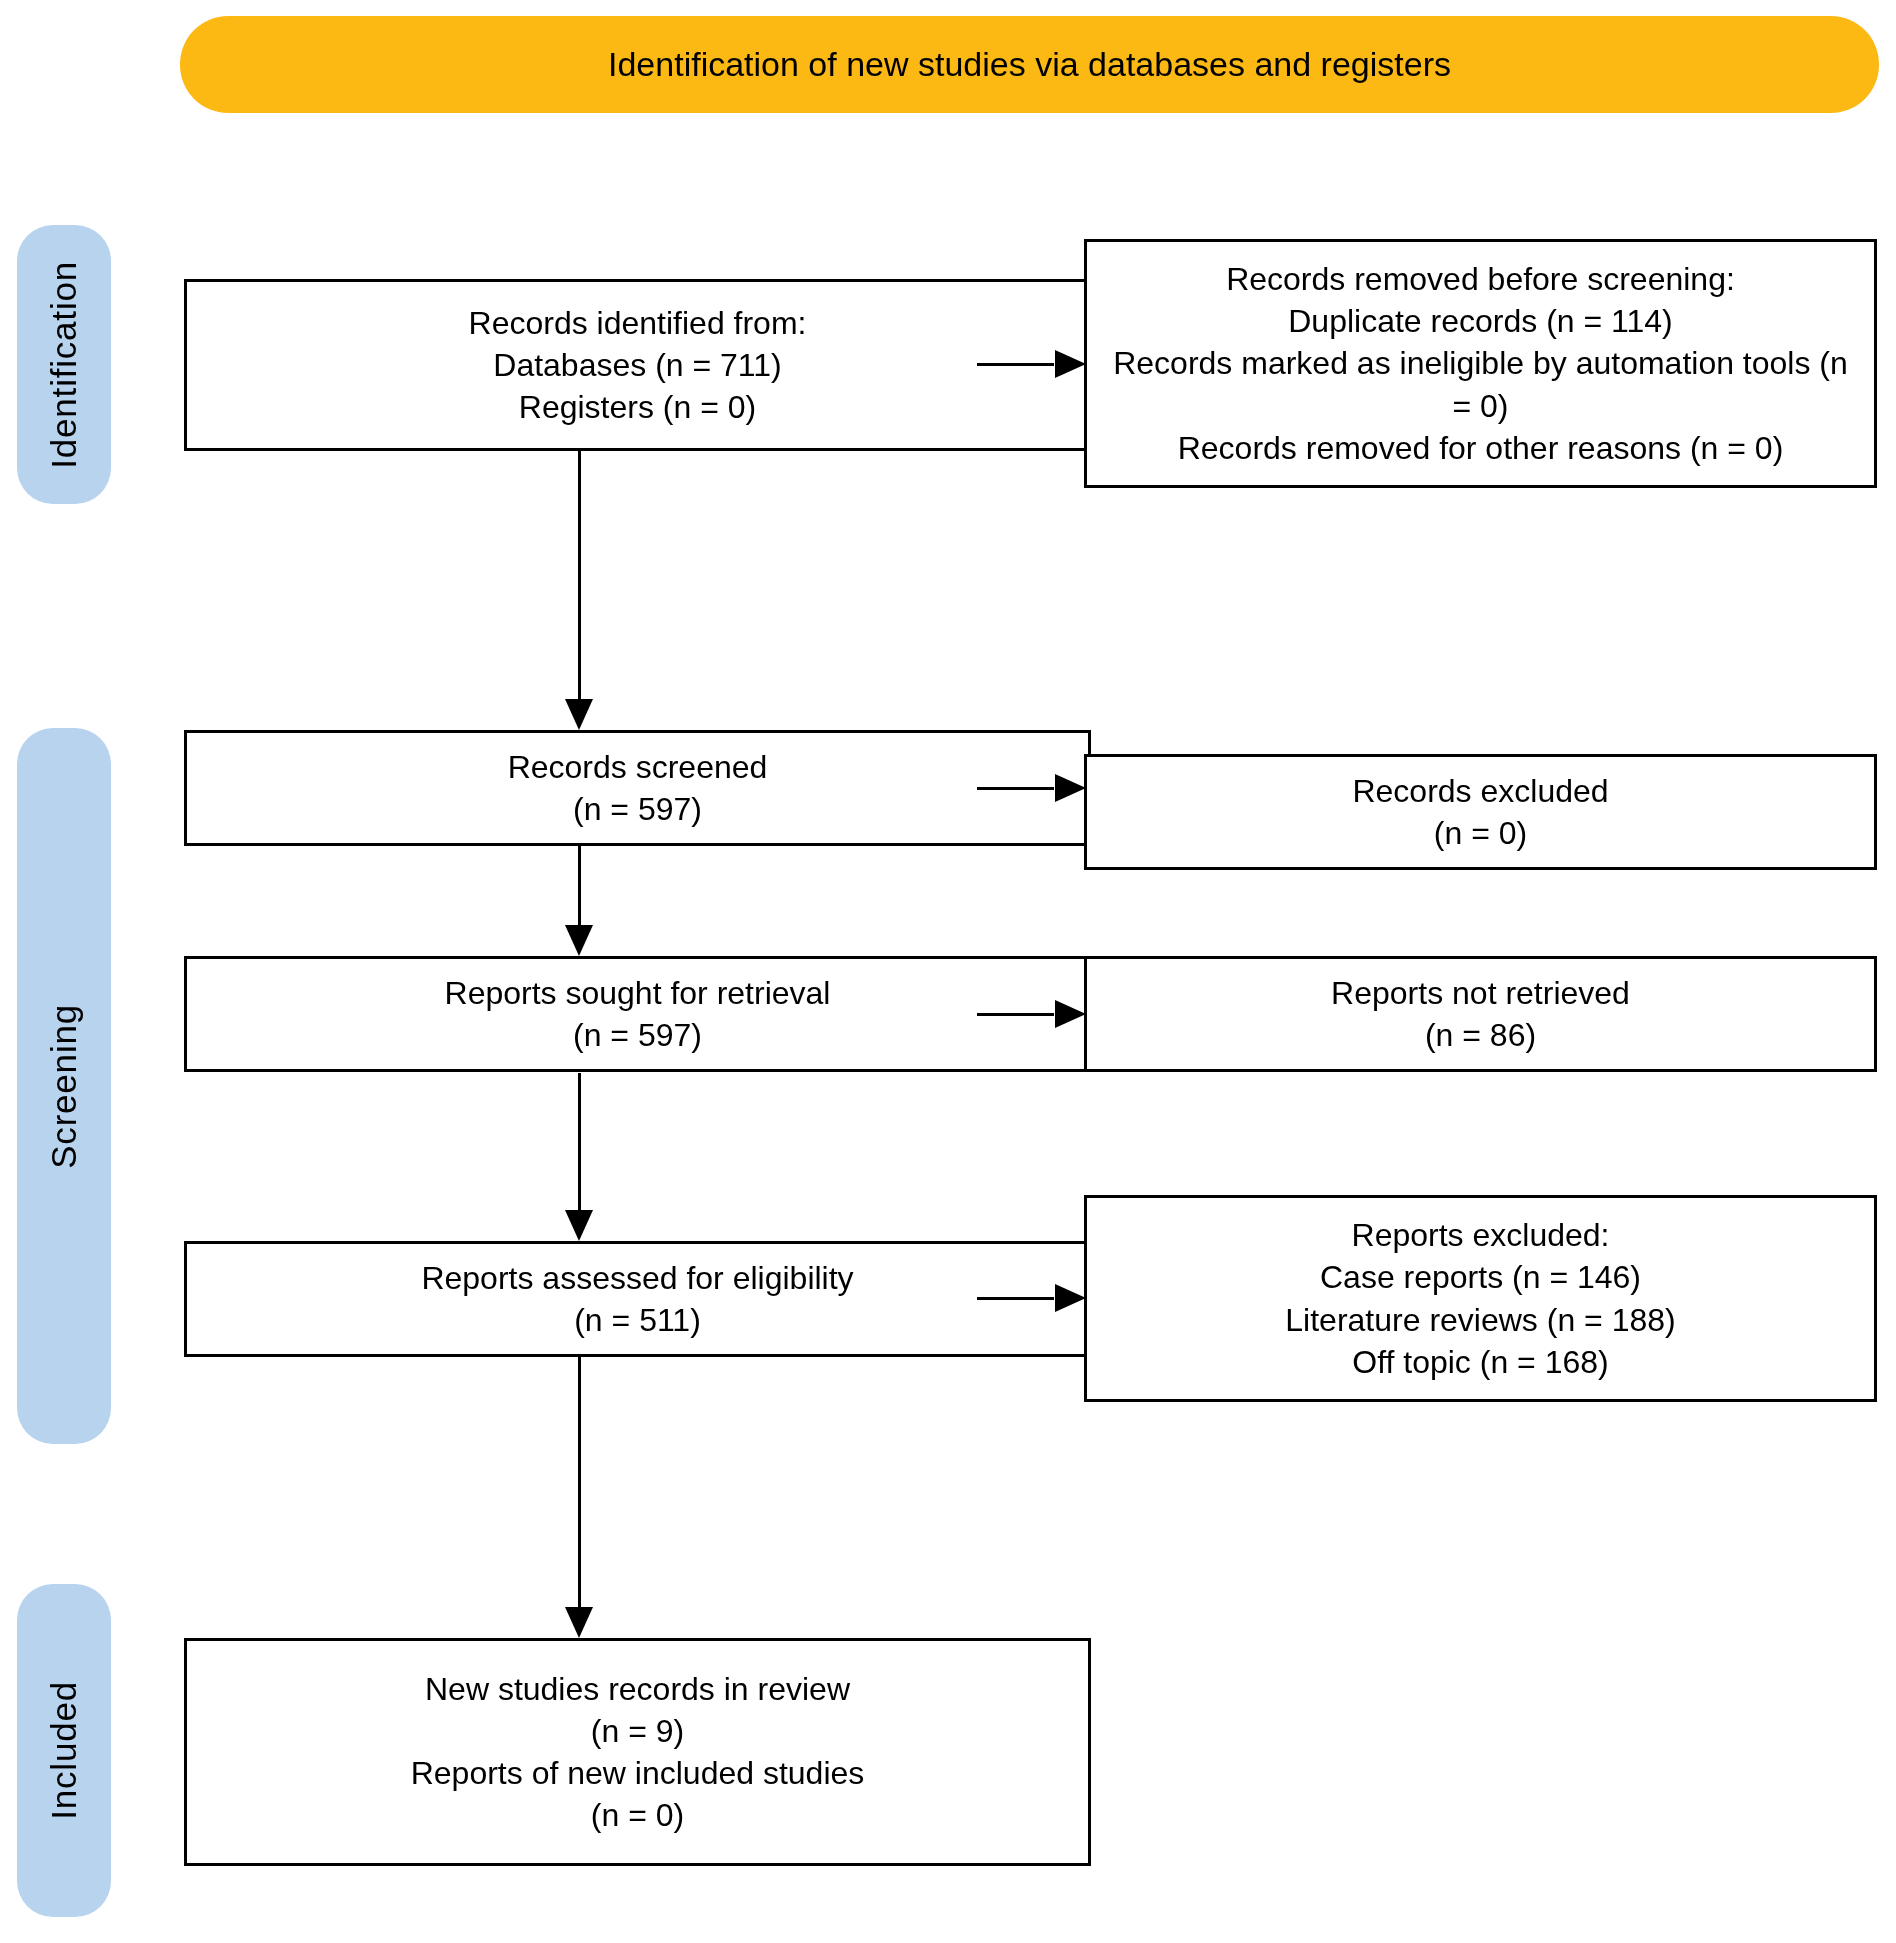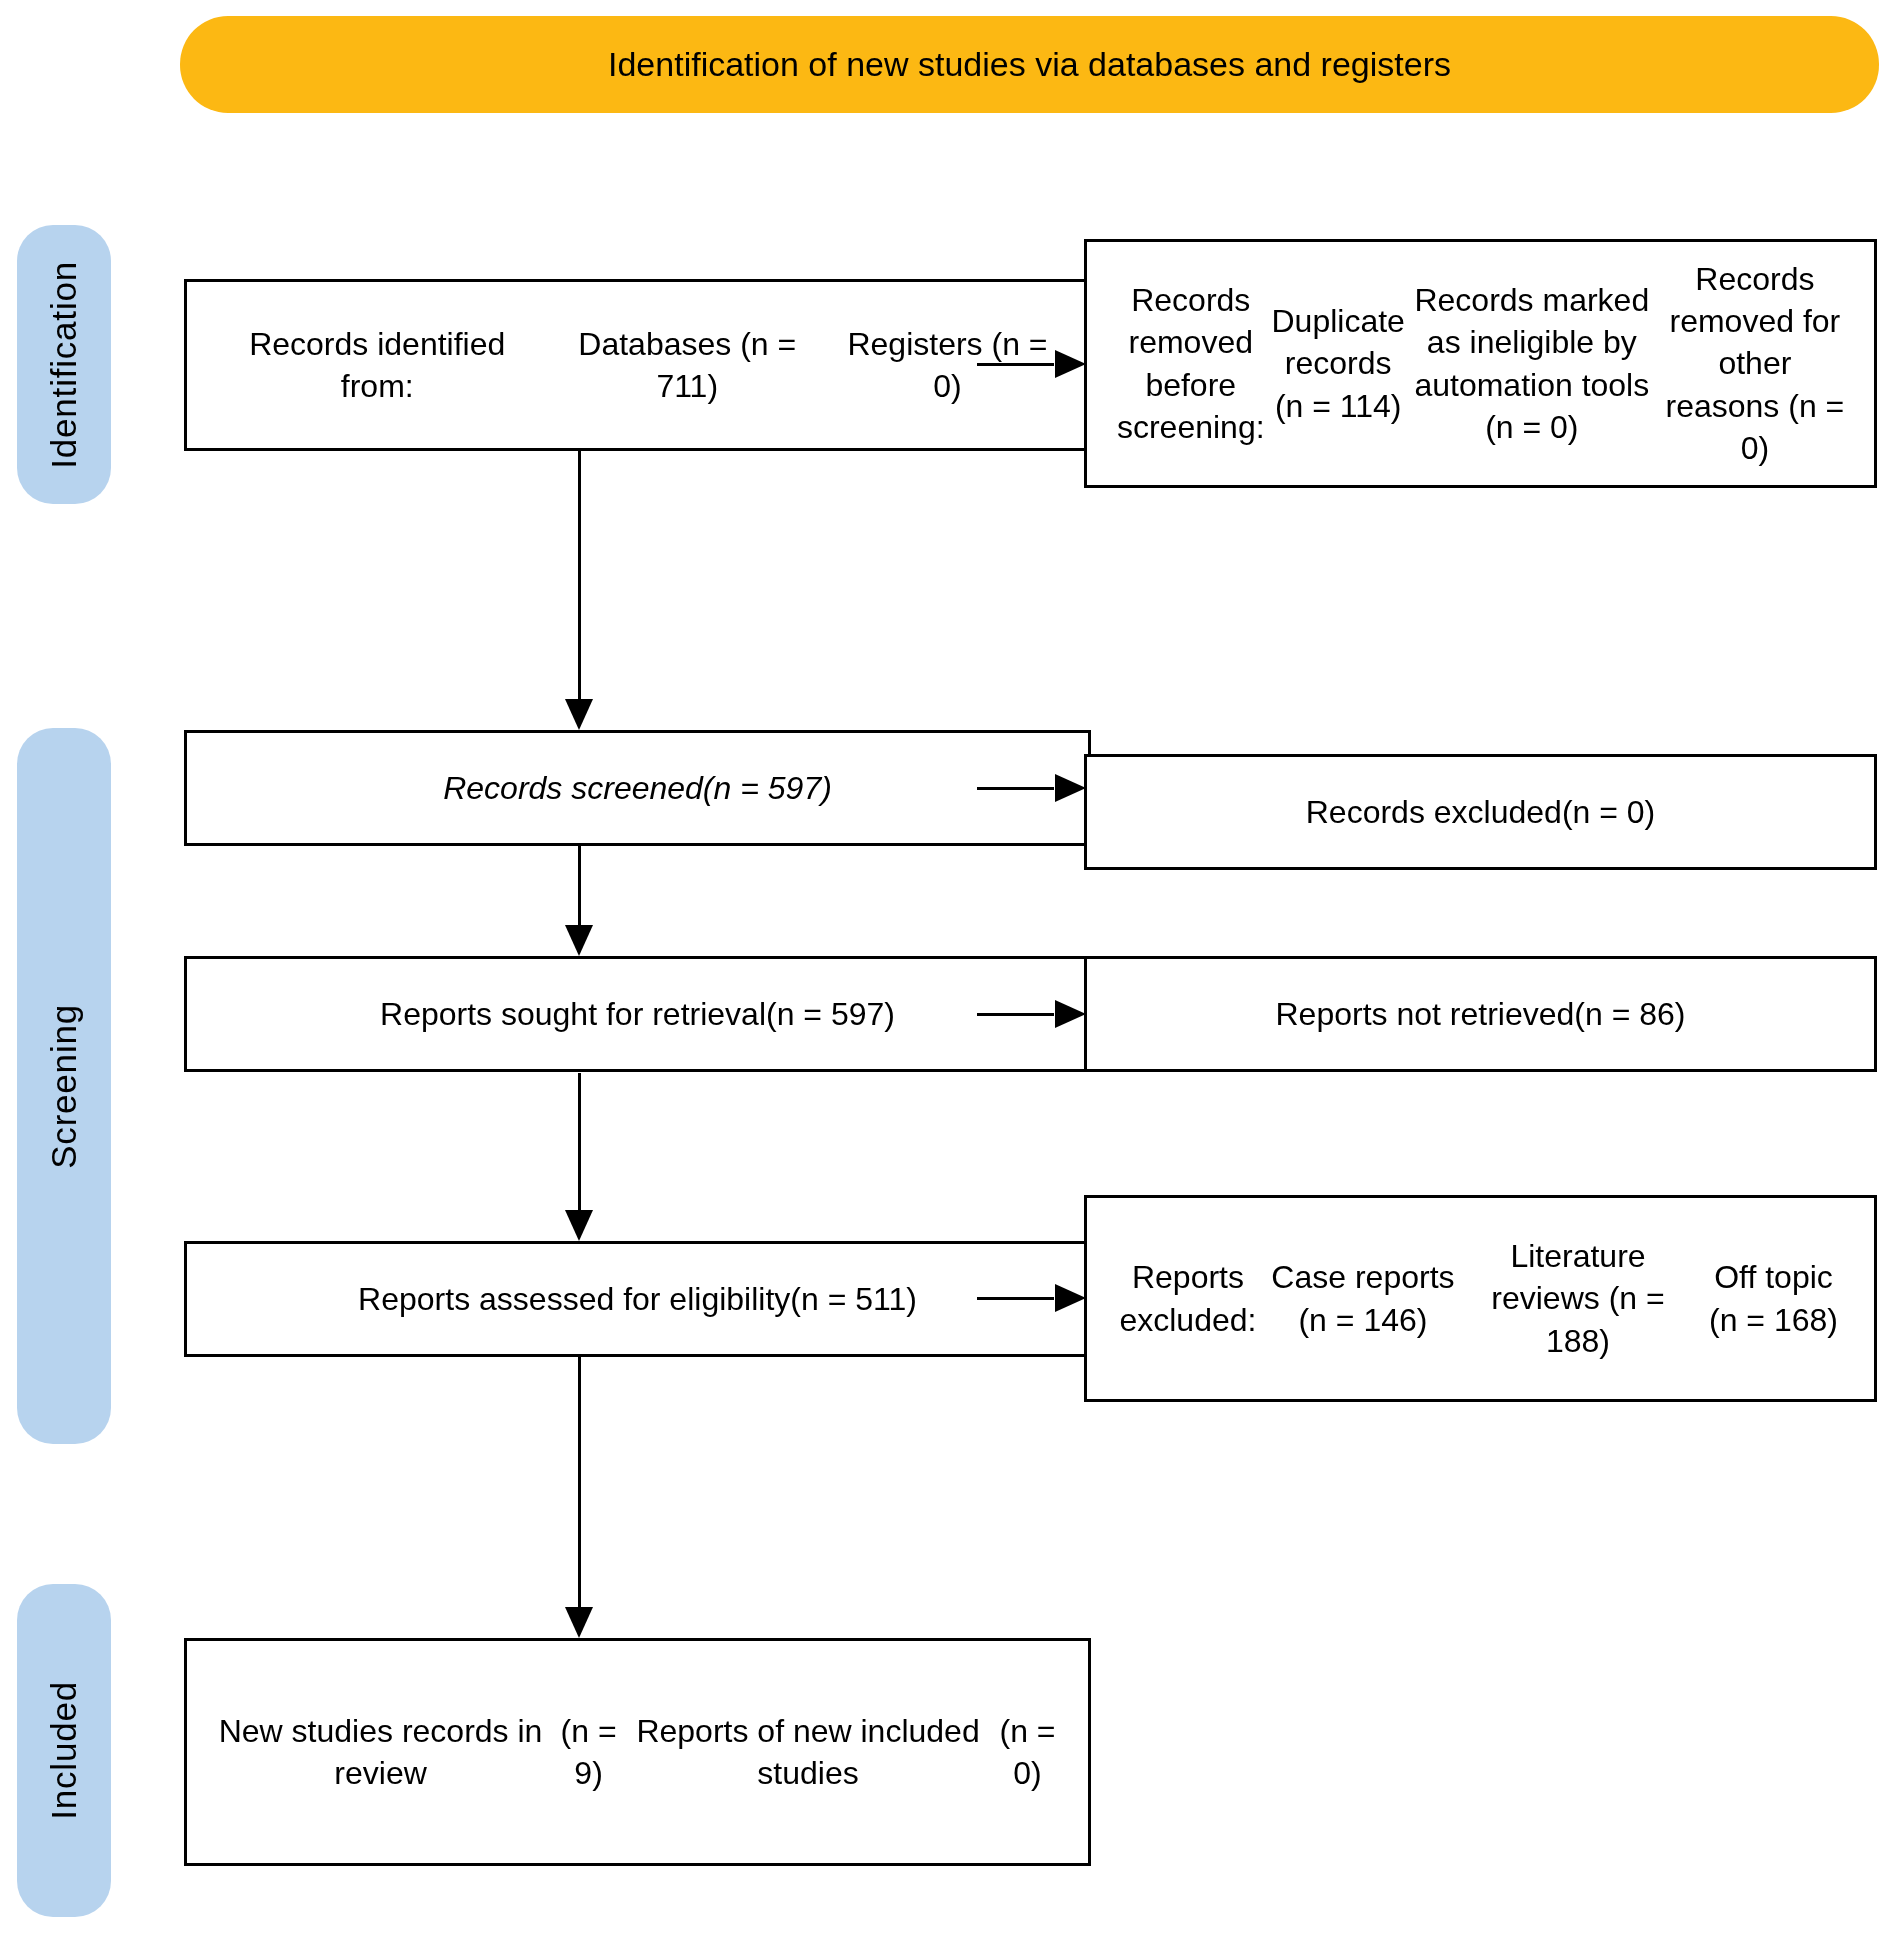--- a/index.html
+++ b/index.html
@@ -42,33 +42,33 @@
     white-space:nowrap;
   }
   .stage-identification{top:225px;height:279px;}
   .stage-screening{top:728px;height:716px;}
   .stage-included{top:1584px;height:333px;}
 
   .fbox{
     position:absolute;
     border:3.1px solid var(--line);
     background:var(--bg);
-    display:flex;flex-direction:row;align-items:center;justify-content:center;
+    display:flex;flex-direction:column;align-items:center;justify-content:center;
     text-align:center;
     font-size:32px;
     line-height:1.32;
     box-sizing:border-box;
     padding:4.6px 23px;
   }
   .col-left{left:184px;width:907px;}
   .col-right{left:1084px;width:793px;}
 
   .box-identified{top:279px;height:172px;}
   .box-removed{top:239px;height:249px;}
-  .box-screened{top:730px;height:116px;font-style:italic;}
+  .box-screened{top:730px;height:116px;}
   .box-excluded{top:730px;height:116px;margin-top:24px;}
   .box-sought{top:956px;height:116px;}
   .box-notretrieved{top:956px;height:116px;}
   .box-assessed{top:1241px;height:116px;}
   .box-reportsexcluded{top:1195px;height:207px;}
   .box-included-final{top:1638px;height:228px;}
 
   
   .vline{position:absolute;left:578px;width:3.1px;background:var(--line);}
   .vhead{

